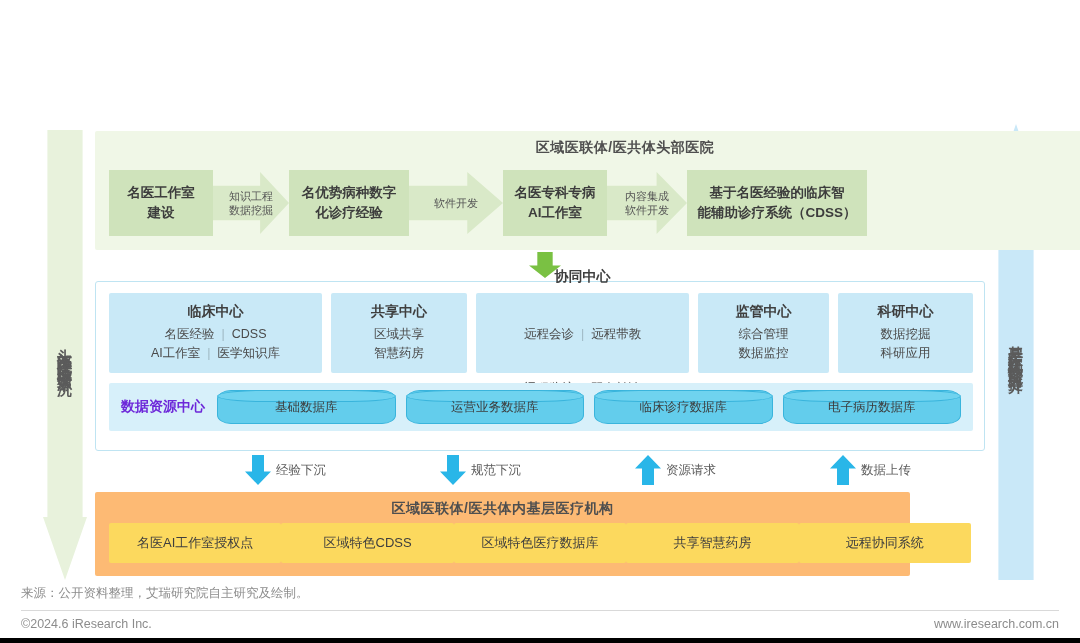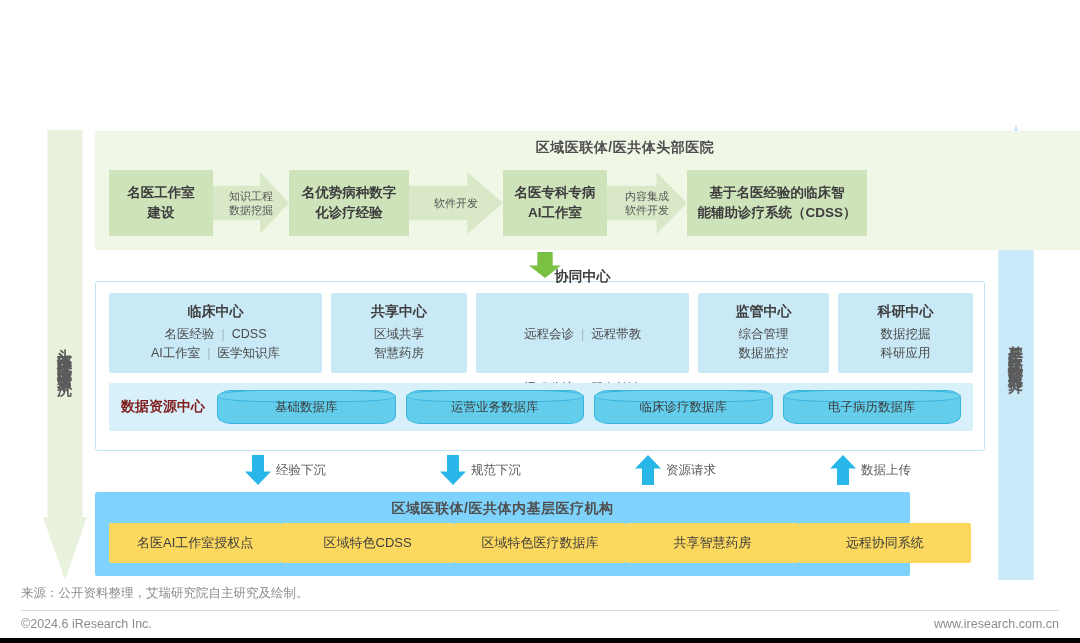--- a/index.html
+++ b/index.html
@@ -134,21 +134,21 @@
   .cc-w5 { flex: 1 1 auto; }
   .sep { color: #9fb9c4; padding: 0 7px; }
 
   .data-row {
     position: absolute; left: 13px; top: 101px; width: 864px; height: 48px;
     background: #d7f0fa;
     border-radius: 2px;
     display: flex; align-items: center; padding: 0 12px;
   }
   .data-row .dr-title {
-    font-size: 14px; font-weight: bold; color: #7f1d1d;
+    font-size: 14px; font-weight: bold; color: #6d28d9;
     margin-right: 12px; white-space: nowrap;
   }
   .db-list { display: flex; gap: 10px; flex: 1; }
   .db {
     flex: 1;
     height: 34px;
     background: #63cdec;
     border: 1px solid #39b4dc;
     border-radius: 14px / 9px;
     display: flex; align-items: center; justify-content: center;
@@ -178,21 +178,21 @@
   .ex-up   { clip-path: polygon(50% 0%, 100% 45%, 73% 45%, 73% 100%, 27% 100%, 27% 45%, 0% 45%); }
   .ex-label { font-size: 12.5px; color: #5a5a5a; white-space: nowrap; }
   #ex1 { left: 150px; }
   #ex2 { left: 345px; }
   #ex3 { left: 540px; }
   #ex4 { left: 735px; }
 
   
   .yellow-section {
     position: absolute; left: 95px; top: 492px; width: 815px; height: 84px;
-    background: #7dd3fc;
+    background: #fdba74;
     border-radius: 2px;
   }
   .yellow-heading {
     text-align: center; font-size: 14px; font-weight: bold; color: #4f4f4f;
     padding-top: 8px; letter-spacing: 0.5px;
   }
   .yellow-row {
     position: absolute; left: 14px; top: 31px; width: 862px; height: 40px;
     display: flex; 
   }

